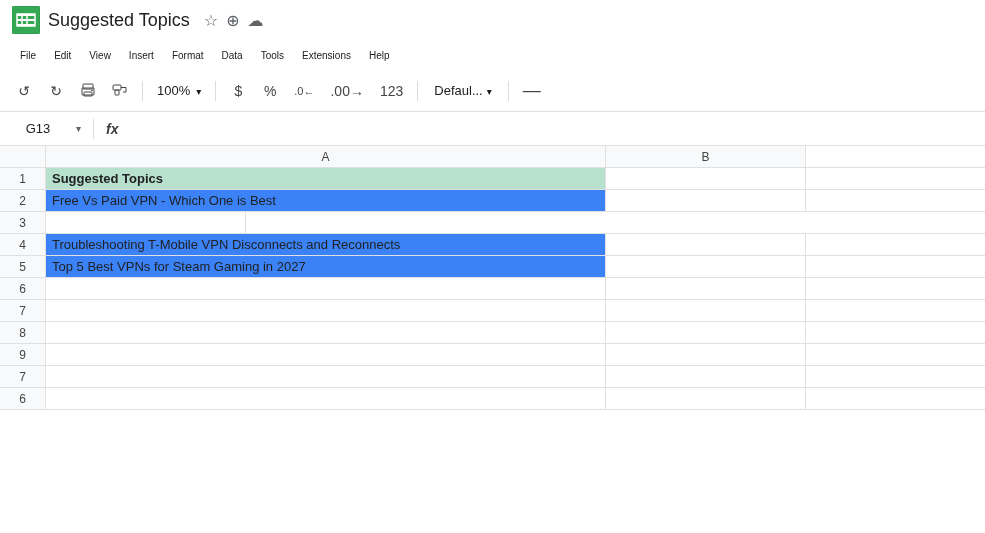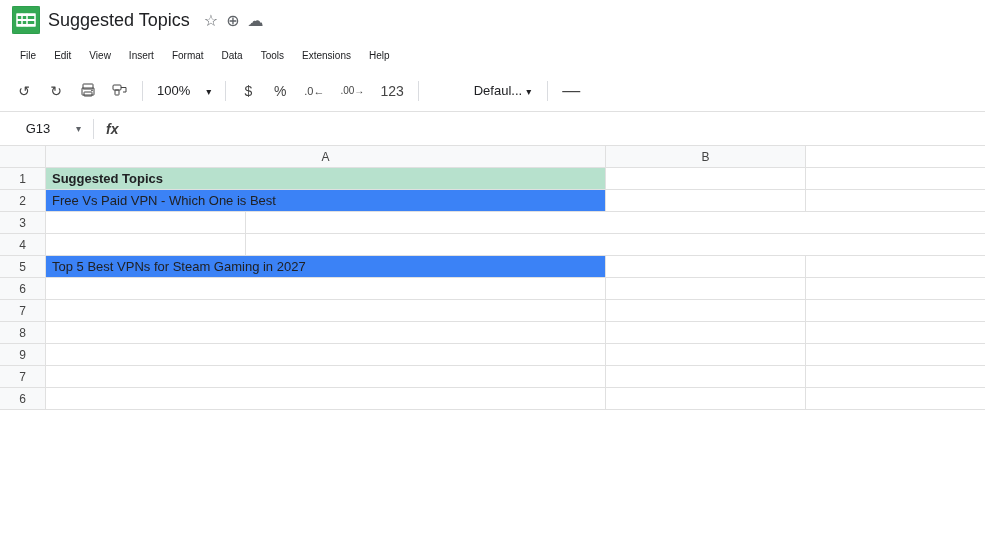--- a/index.html
+++ b/index.html
@@ -85,35 +85,34 @@
     }
     .toolbar-separator {
       width: 1px;
       height: 20px;
       background: #dadce0;
       margin: 0 4px;
     }
     .zoom-control {
       display: flex;
       align-items: center;
-      gap: 16px;
+      gap: 6px;
       font-size: 13px;
       padding: 2px 6px;
       border-radius: 4px;
       cursor: pointer;
     }
     .font-selector {
       display: flex;
       align-items: center;
       gap: 4px;
       padding: 2px 8px;
       border-radius: 4px;
       cursor: pointer;
       font-size: 13px;
-      margin-left: 39px;
     }
     .toolbar-dash {
       font-size: 18px;
       color: #444;
       padding: 0 6px;
       cursor: pointer;
     }
 
     
     #formula-bar {
@@ -298,21 +297,21 @@
   </button>
   <div class="toolbar-separator"></div>
   <div class="zoom-control">
     <span>100%</span>
     <span class="chevron-down"></span>
   </div>
   <div class="toolbar-separator"></div>
   <button class="toolbar-btn">$</button>
   <button class="toolbar-btn">%</button>
   <button class="toolbar-btn" style="font-size:11px;">.0←</button>
-  <button class="toolbar-btn" style="font-size:10px;">.00→</button>
+  <button class="toolbar-btn" style="font-size:14px;">.00→</button>
   <button class="toolbar-btn">123</button>
   <div class="toolbar-separator"></div>
   <div class="font-selector">
     <span>Defaul...</span>
     <span class="chevron-down"></span>
   </div>
   <div class="toolbar-separator"></div>
   <span class="toolbar-dash">—</span>
 </div>
 
@@ -346,20 +345,21 @@
       <div class="cell cell-b"></div>
     </div>
 
     <div class="sheet-row">
       <div class="row-num">3</div>
       <div class="cell cell-b"></div>
     </div>
 
     <div class="sheet-row">
       <div class="row-num">4</div>
+      <div class="cell cell-a cell-data">Troubleshooting T-Mobile VPN Disconnects and Reconnects</div>
       <div class="cell cell-b"></div>
     </div>
 
     <div class="sheet-row">
       <div class="row-num">5</div>
       <div class="cell cell-a cell-data">Top 5 Best VPNs for Steam Gaming in 2027</div>
       <div class="cell cell-b"></div>
     </div>
 
     <div class="sheet-row">

